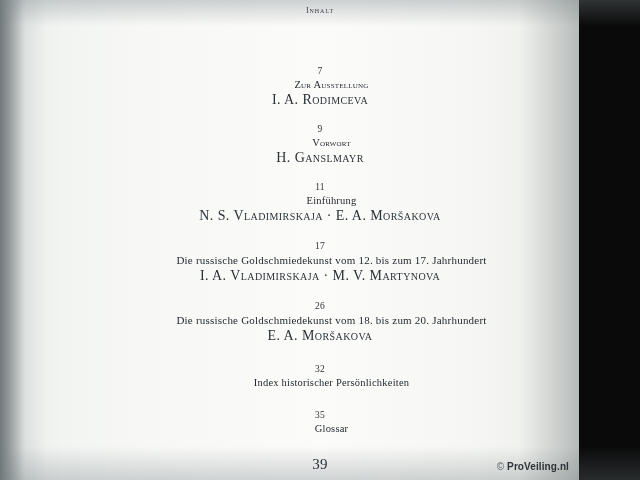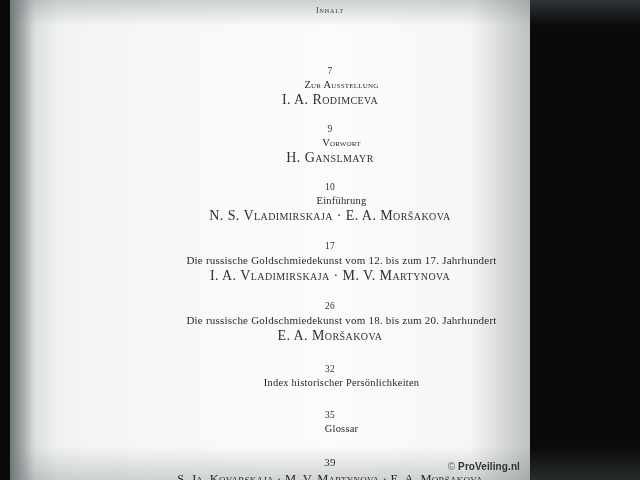--- a/index.html
+++ b/index.html
@@ -18,34 +18,33 @@
     width: 640px;
     height: 480px;
     background: #0a0a0a;
   }
 
   
   .book-page {
     position: absolute;
     left: 0;
     top: 0;
-    width: 520px;
+    width: 579px;
     height: 480px;
     background:
       linear-gradient(to right,
         #c9ccc9 0px,
         #e9ecea 22px,
         #f2f4f2 60px,
         #f7f8f6 140px,
         #fbfbf9 320px,
         #f6f7f4 470px,
         #eceeea 560px,
         #dfe2de 605px,
         #c6c9c4 640px);
-    margin-left: 10px;
   }
   
   .gutter {
     position: absolute;
     left: 0;
     top: 0;
     width: 46px;
     height: 480px;
     background: linear-gradient(to right, rgba(40,50,55,0.55), rgba(120,130,130,0.12) 55%, rgba(255,255,255,0) 100%);
   }
@@ -121,21 +120,21 @@
 
   
   .entry.e1 { margin-bottom: 16px; }
   .entry.e2 { margin-bottom: 16px; }
   .entry.e3 { margin-bottom: 17px; }
   .entry.e4 { margin-bottom: 17px; }
   .entry.e5 { margin-bottom: 20px; }
   .entry.e6 { margin-bottom: 22px; }
   .entry.e7 { margin-bottom: 22px; }
 
-  .entry.big .page-num { font-size: 11px; }
+  .entry.big .page-num { font-size: 15px; }
   .entry.big .title { font-size: 13px; margin-bottom: 5px; }
   .catalog-authors {
     font-size: 12.5px;
     line-height: 1.35;
     font-variant: small-caps;
     letter-spacing: 0.02em;
     color: #242a30;
   }
 
   
@@ -178,21 +177,21 @@
           <div class="authors">I. A. Rodimceva</div>
         </div>
 
         <div class="entry e2">
           <div class="page-num">9</div>
           <div class="title" style="font-variant:small-caps;">Vorwort</div>
           <div class="authors">H. Ganslmayr</div>
         </div>
 
         <div class="entry e3">
-          <div class="page-num">10</div>
+          <div class="page-num">11</div>
           <div class="title">Einführung</div>
           <div class="authors">N. S. Vladimirskaja · E. A. Moršakova</div>
         </div>
 
         <div class="entry e4">
           <div class="page-num">17</div>
           <div class="title italic">Die russische Goldschmiedekunst vom 12. bis zum 17. Jahrhundert</div>
           <div class="authors">I. A. Vladimirskaja · M. V. Martynova</div>
         </div>
 

